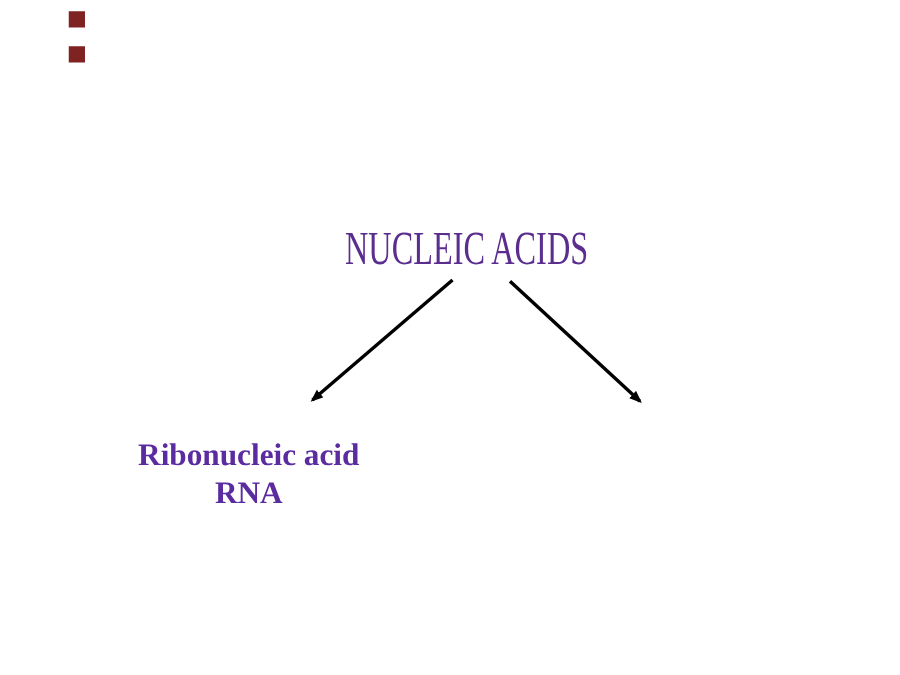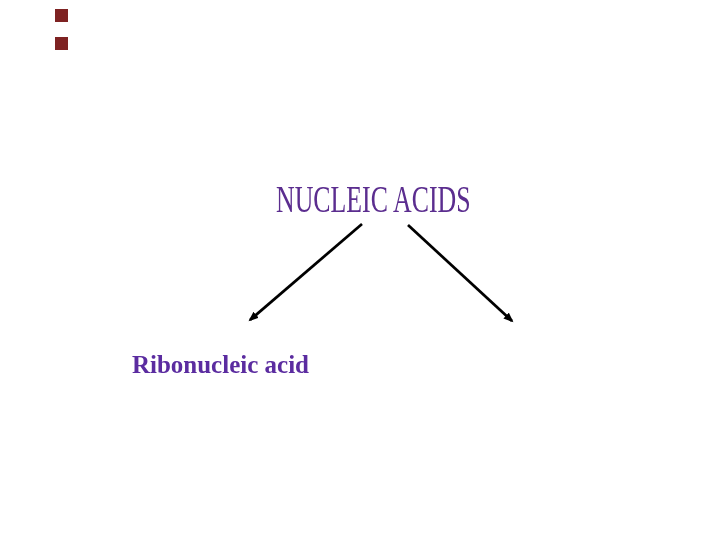--- a/index.html
+++ b/index.html
@@ -51,21 +51,21 @@
   }
   .arrows marker path {
     fill: var(--arrow, #000000);
   }
   .branch {
     position: absolute;
     top: 350px;
     font-weight: bold;
     font-size: 25px;
     line-height: 30px;
-    text-align: right;
+    text-align: center;
     color: var(--branch_text, #5b2ca0);
   }
   .branch-left  { left: 43px;  width: 220px; }
   .branch-right { left: 406px; width: 240px; }
 </style>
 </head>
 <body>
 
 <div class="slide">
 
@@ -81,16 +81,17 @@
       <marker id="ah" markerUnits="userSpaceOnUse" markerWidth="12" markerHeight="10" refX="8" refY="4" orient="auto">
         <path d="M0,0 L10,4 L0,8 z"></path>
       </marker>
     </defs>
     <line x1="316" y1="224" x2="204" y2="320" marker-end="url(#ah)"></line>
     <line x1="362" y1="225" x2="466" y2="321" marker-end="url(#ah)"></line>
   </svg>
 
   <div class="branch branch-left">
     <div>Ribonucleic acid</div>
+    <div>RNA</div>
   </div>
 
 
 </div>
 
 </body></html>

